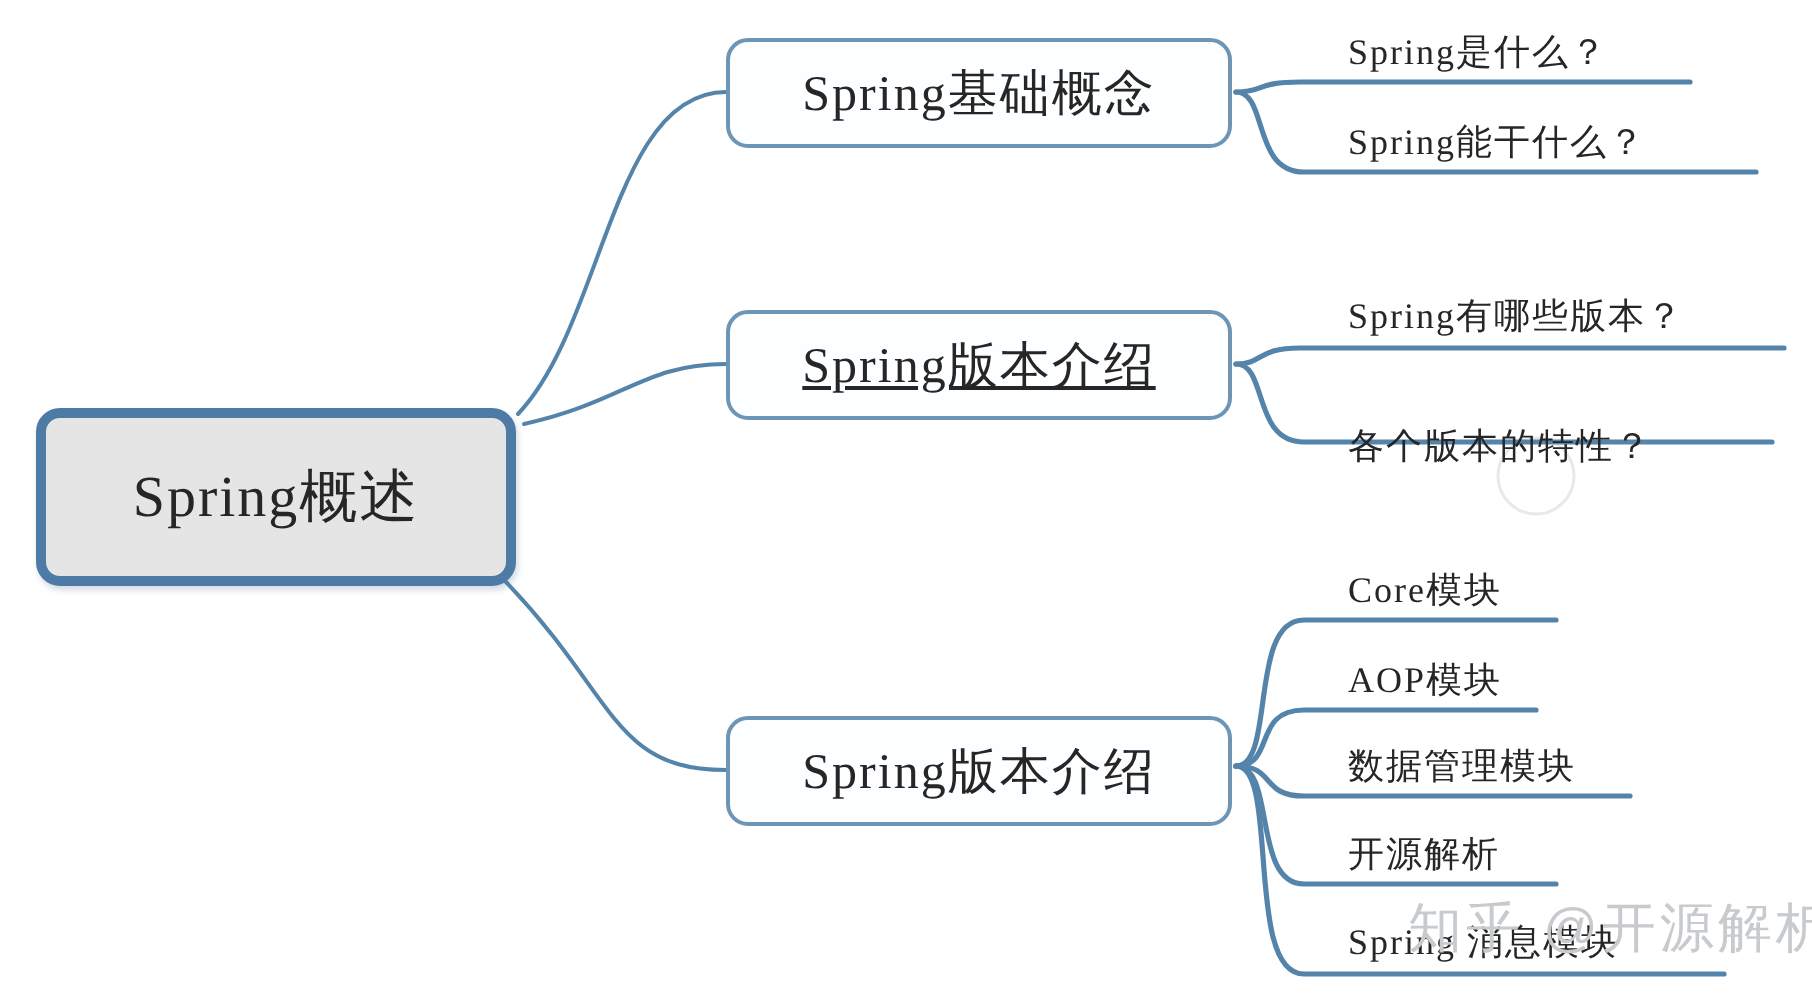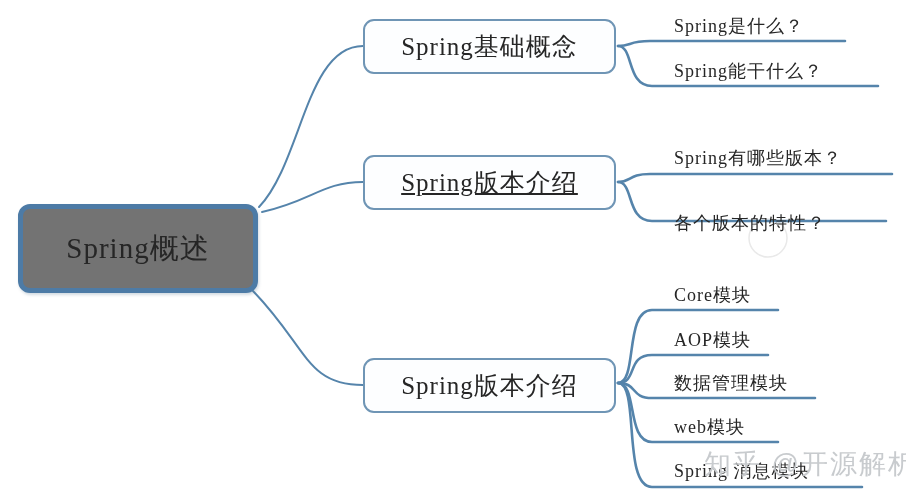--- a/index.html
+++ b/index.html
@@ -8,21 +8,21 @@
     font-family:"Liberation Serif","DejaVu Serif",serif;
   }
   #wires{position:absolute;left:0;top:0;width:906px;height:500px;}
   .node{
     position:absolute;display:flex;align-items:center;justify-content:center;
     color:#262626;letter-spacing:1px;white-space:nowrap;box-sizing:border-box;
     background:#fdfeff;
   }
   #root-node{
     left:18px;top:204px;width:240px;height:89px;
-    border:5px solid #4d7ba6;border-radius:12px;background:#737373;
+    border:5px solid #4d7ba6;border-radius:12px;background:#e5e5e5;
     font-size:29px;box-shadow:1px 2px 3px rgba(80,110,140,0.25);
   }
   .branch-node{
     width:253px;height:55px;border:2px solid #6f95b5;border-radius:11px;
     font-size:25px;
   }
   #branch-node-0{left:363px;top:19px;}
   #branch-node-1{left:363px;top:155px;text-decoration:underline;}
   #branch-node-2{left:363px;top:358px;}
   .leaf-label{
@@ -86,18 +86,18 @@
 
   <div class="leaf-label" id="leaf-0-0">Spring是什么？</div>
   <div class="leaf-label" id="leaf-0-1">Spring能干什么？</div>
 
   <div class="leaf-label" id="leaf-1-0">Spring有哪些版本？</div>
   <div class="leaf-label" id="leaf-1-1">各个版本的特性？</div>
 
   <div class="leaf-label" id="leaf-2-0">Core模块</div>
   <div class="leaf-label" id="leaf-2-1">AOP模块</div>
   <div class="leaf-label" id="leaf-2-2">数据管理模块</div>
-  <div class="leaf-label" id="leaf-2-3">web模块</div>
+  <div class="leaf-label" id="leaf-2-3">开源解析</div>
   <div class="leaf-label" id="leaf-2-4">Spring 消息模块</div>
 
   <div id="watermark">知乎 @开源解析</div>
 
 </div>
 
 </body></html>

